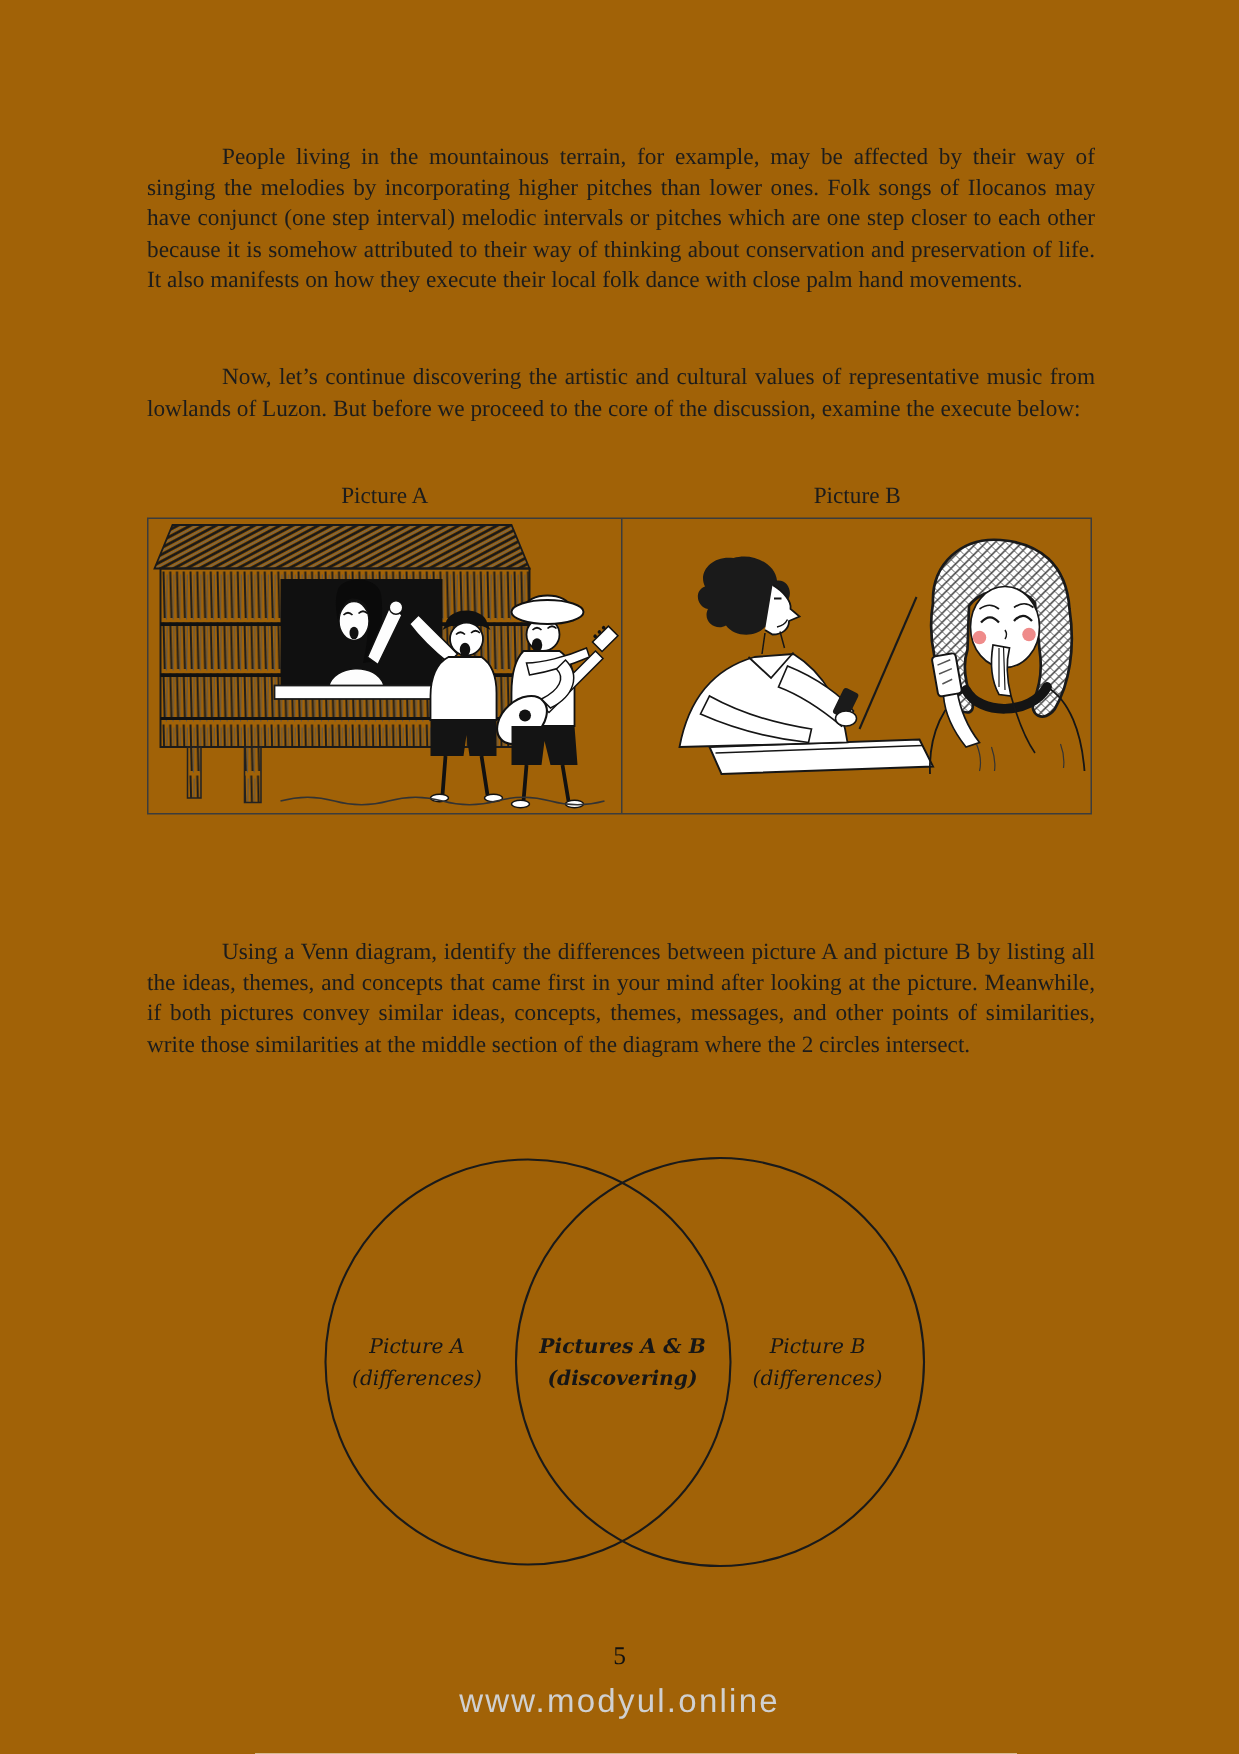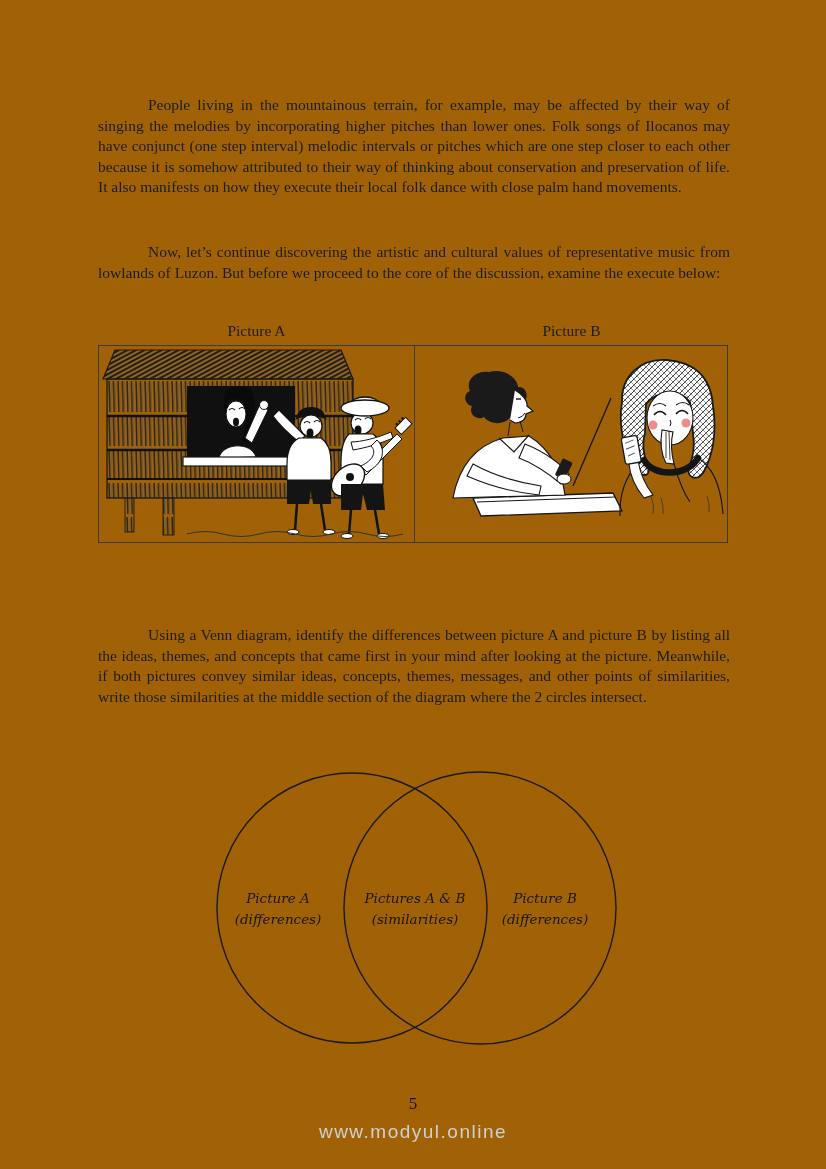--- a/index.html
+++ b/index.html
@@ -24,29 +24,29 @@
   .pic-cell { position:relative; height:100%; overflow:hidden; }
   .pic-cell.a { width:316px; border-right:1px solid #3c3c3c; box-sizing:border-box; }
   .pic-cell.b { width:312px; }
   .venn-svg { position:absolute; left:180px; top:765px; }
   .venn-label {
     position:absolute; top:888px; width:140px; text-align:center;
     font-family:"DejaVu Serif", serif; font-style:italic;
     font-size:13.5px; line-height:21px; color:#161616;
   }
   .venn-label.left  { left:208px; }
-  .venn-label.mid   { left:345px; font-weight:400; }
+  .venn-label.mid   { left:345px; font-weight:700; }
   .venn-label.right { left:475px; }
   .page-number {
     position:absolute; top:1094px; left:0; width:826px; text-align:center;
     font-size:17px; color:#111;
   }
   .watermark {
     position:absolute; top:1121px; left:0; width:826px; text-align:center;
-    font-family:"Liberation Sans", sans-serif; font-size:19px;
+    font-family:"Liberation Sans", sans-serif; font-size:22px;
     color:#d0d0d0; letter-spacing:1.5px;
   }
 </style>
 </head>
 <body>
 
 <div class="page">
 
   <p class="para" style="top:95px;">People living in the mountainous terrain, for example, may be affected by their way of singing the melodies by incorporating higher pitches than lower ones. Folk songs of Ilocanos may have conjunct (one step interval) melodic intervals or pitches which are one step closer to each other because it is somehow attributed to their way of thinking about conservation and preservation of life. It also manifests on how they execute their local folk dance with close palm hand movements.</p>
   <p class="para" style="top:242px;">Now, let’s continue discovering the artistic and cultural values of representative music from lowlands of Luzon. But before we proceed to the core of the discussion, examine the execute below:</p>
@@ -187,21 +187,21 @@
     <circle cx="172" cy="143" r="135" fill="none" stroke="#1a1a1a" stroke-width="1.4"></circle>
     <circle cx="300" cy="143" r="136" fill="none" stroke="#1a1a1a" stroke-width="1.4"></circle>
   </svg>
 
   <div class="venn-label left">
     <div>Picture A</div>
     <div>(differences)</div>
   </div>
   <div class="venn-label mid">
     <div>Pictures A &amp; B</div>
-    <div>(similarities)</div>
+    <div>(discovering)</div>
   </div>
   <div class="venn-label right">
     <div>Picture B</div>
     <div>(differences)</div>
   </div>
 
   <div class="page-number">5</div>
   <div class="watermark">www.modyul.online</div>
 
 </div>

